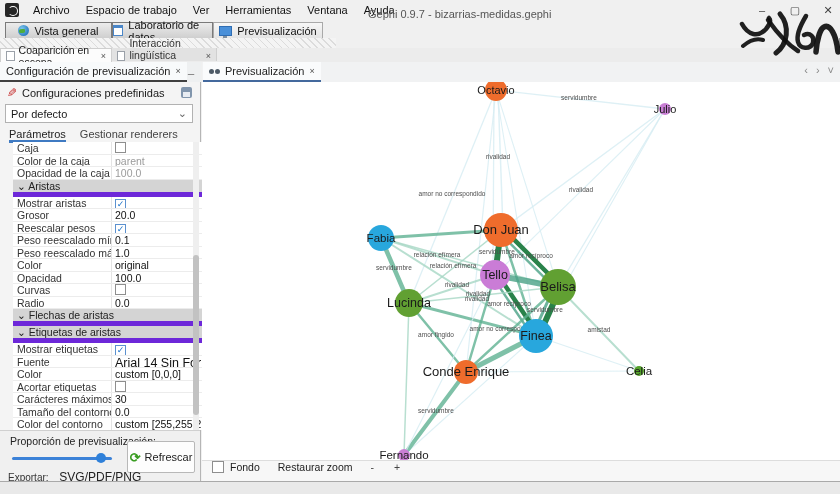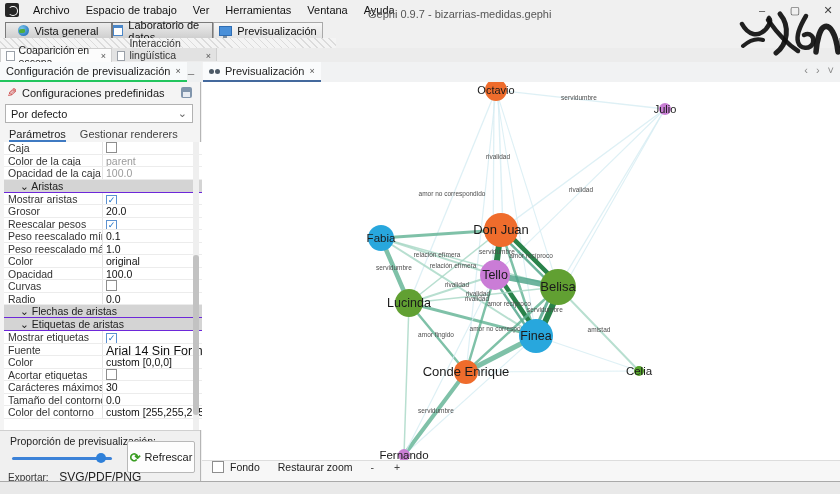--- a/index.html
+++ b/index.html
@@ -19,40 +19,40 @@
   .hatch{position:absolute;left:0;top:38px;width:336px;height:10px;background:repeating-linear-gradient(45deg,#f4f4f4 0 4px,#dcdcdc 4px 5px);}
   
   .doctabs{position:absolute;left:0;top:48px;width:840px;height:14px;background:#ececec;}
   .dtab{position:absolute;top:0;height:13px;display:flex;align-items:center;gap:4px;padding:0 5px;font-size:10.5px;border-right:1px solid #cfcfcf;}
   .dtab.active{background:#fcfcfc;border:1px solid #cfcfcf;border-bottom:none;}
   .dtab.inactive{background:#e2e2e2;color:#333;}
   .dicon{width:9px;height:8px;border:1px solid #9aa0a8;background:#fff;display:inline-block;}
   .xglyph{color:#555;font-size:9px;}
   
   .lp-tabbar{position:absolute;left:0;top:62px;width:201px;height:20px;background:#eef0f1;border-bottom:1px solid #c5c9ce;}
-  .lp-tab{position:absolute;left:0;top:0;height:18px;padding:0 6px;background:#f8fafb;display:flex;align-items:center;gap:5px;border-bottom:2px solid #22c55e;font-size:11px;color:#222;}
+  .lp-tab{position:absolute;left:0;top:0;height:18px;padding:0 6px;background:#f8fafb;display:flex;align-items:center;gap:5px;border-bottom:2px solid #404040;font-size:11px;color:#222;}
   .lp-min{position:absolute;right:7px;top:1px;color:#666;font-size:11px;}
   .lp-body{position:absolute;left:0;top:82px;width:201px;height:400px;background:#f4f4f4;border-right:1px solid #b5b5b5;box-sizing:border-box;}
   .presets{position:absolute;left:0;top:3px;width:200px;height:16px;display:flex;align-items:center;}
   .brush{color:#c32222;font-size:12px;margin:0 5px 0 7px;transform:scaleX(-1);}
   .floppy{position:absolute;right:8px;top:2px;width:11px;height:11px;background:#8195ac;border-radius:2px;}
   .floppy:after{content:"";position:absolute;left:2px;bottom:1px;width:7px;height:5px;background:#e8ecf2;}
   .lp-select{position:absolute;left:5px;top:22px;width:188px;height:19px;background:#fff;border:1px solid #b2b2b2;display:flex;align-items:center;padding:0 5px;box-sizing:border-box;}
   .lp-select .chev{position:absolute;right:5px;color:#666;}
   .subtabs{position:absolute;left:0;top:46px;width:200px;height:15px;display:flex;}
   .subtab{margin-left:9px;font-size:11px;color:#222;}
   .subtab.sel{border-bottom:3px solid #3f7ac2;padding-bottom:1px;}
   .subtab.dim{color:#444;margin-left:14px;}
-  .ptable{position:absolute;left:4px;top:60px;width:232px;height:288px;background:#fff;overflow:hidden;}
+  .ptable{position:absolute;left:13px;top:60px;width:232px;height:288px;background:#fff;overflow:hidden;}
   .prow{position:relative;height:11.5px;border-bottom:1px solid #ececec;font-size:10.5px;display:flex;}
   .plabel{padding-left:4px;width:94px;color:#333;white-space:nowrap;overflow:hidden;}
   .pval{border-left:1px solid #e4e4e4;padding-left:3px;flex:1;color:#111;white-space:nowrap;overflow:hidden;position:relative;}
   .muted{color:#9b9b9b;}
   .bigval{font-size:12.5px;}
-  .sec{height:12px;background:#d4d4d4;border-bottom:1px solid #6d28d9;font-size:10.5px;color:#222;padding-left:16px;}
+  .sec{height:12px;background:#d4d4d4;border-bottom:5px solid #6d28d9;font-size:10.5px;color:#222;padding-left:4px;}
   .cb{display:inline-block;width:9px;height:9px;border:1px solid #8e8e8e;background:#fff;font-size:9px;line-height:9px;color:#1a70c8;text-align:center;margin-top:0px;}
   .cb.on{border-color:#5c91cf;}
   .dots{position:absolute;right:9px;top:0px;width:15px;height:10px;border:1px solid #ababab;background:#ececec;font-size:8px;line-height:8px;text-align:center;color:#333;}
   .vscroll{position:absolute;right:1px;top:60px;width:6px;height:288px;background:#efefef;}
   .vthumb{position:absolute;left:0;top:113px;width:6px;height:160px;background:#c2c2c2;border-radius:3px;}
   .lp-bottom{position:absolute;left:0;top:348px;width:200px;height:52px;background:#f0f0f0;border-top:1px solid #d0d0d0;}
   .ratio{position:absolute;left:10px;top:4px;font-size:10.5px;color:#222;}
   .slider{position:absolute;left:12px;top:22px;width:100px;height:10px;}
   .strack{position:absolute;left:0;top:4px;width:100px;height:3px;background:#3c82d8;border-radius:2px;}
   .sthumb{position:absolute;left:84px;top:0;width:10px;height:10px;border-radius:50%;background:#2f80d9;}

